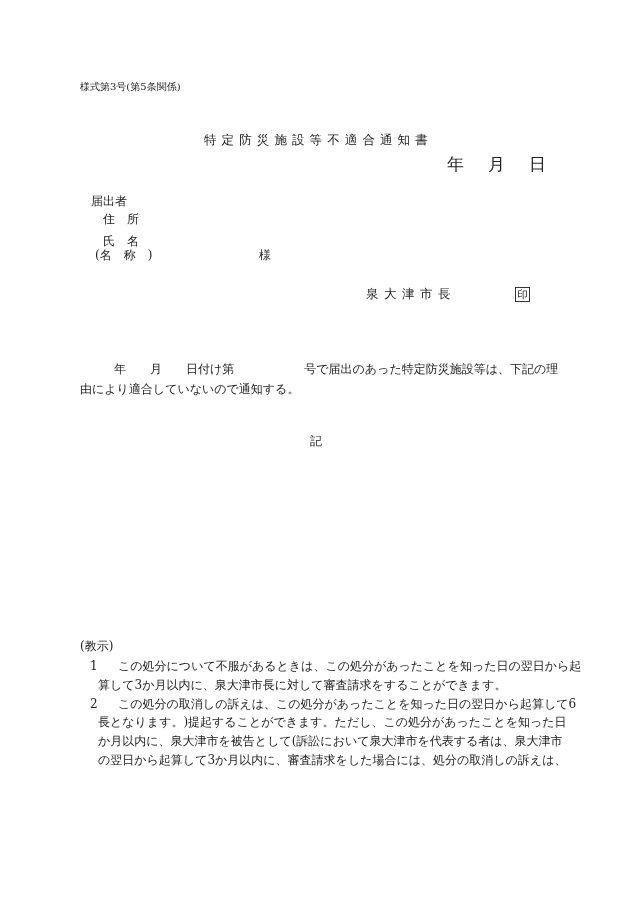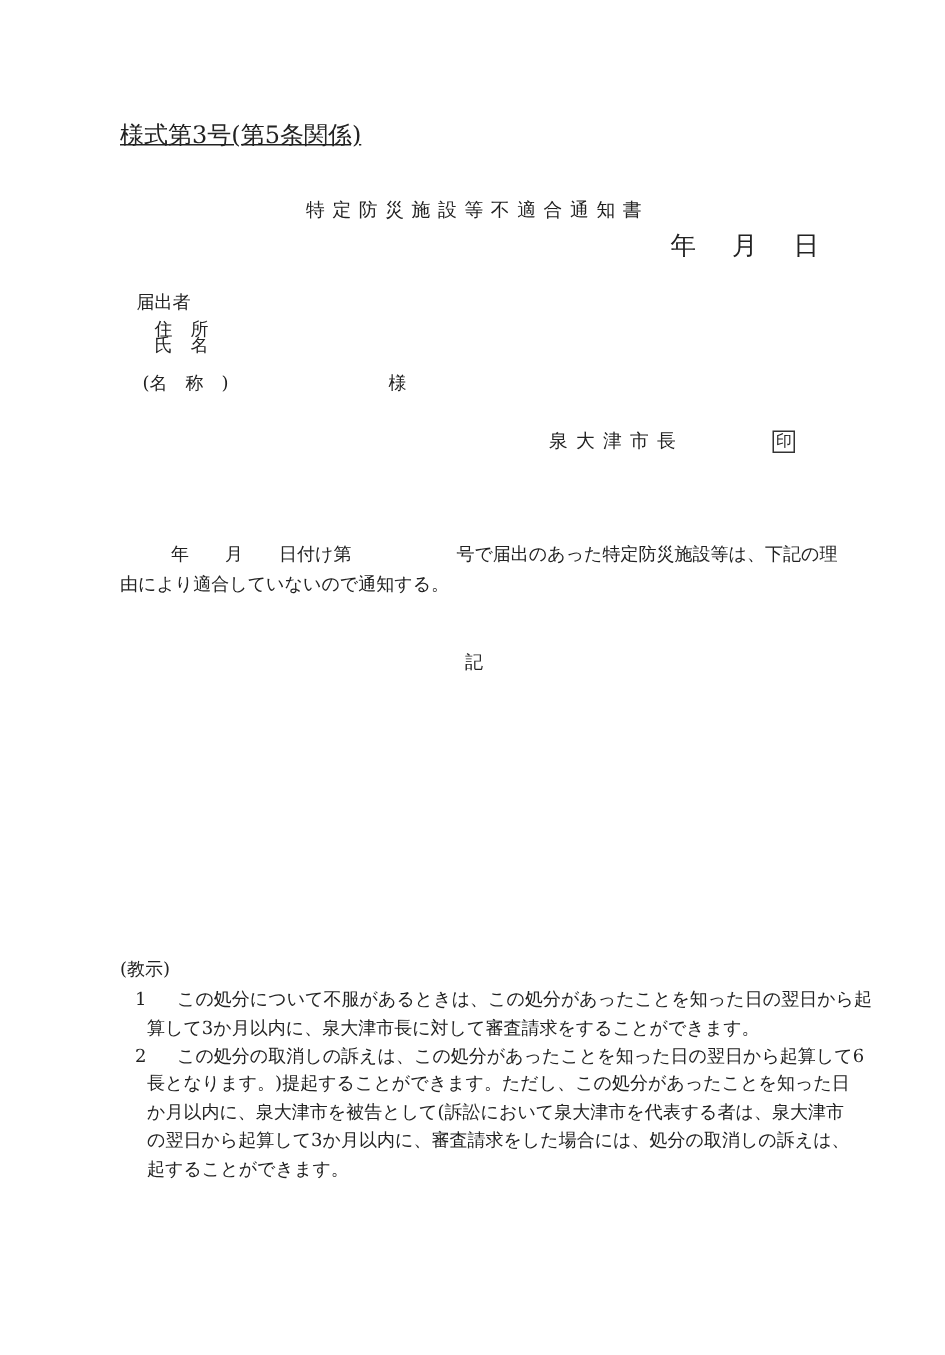--- a/index.html
+++ b/index.html
@@ -10,29 +10,29 @@
   body {
     width: 630px;
     height: 903px;
     position: relative;
     overflow: hidden;
     font-family: "DejaVu Serif", "Liberation Serif", serif;
     color: #222222;
     font-size: 12px;
   }
   .abs { position: absolute; white-space: nowrap; line-height: 1; }
-  .form-number { left: 80px; top: 82px; font-size: 16px; text-decoration: underline; }
+  .form-number { left: 80px; top: 82px; font-size: 10px; }
   .doc-title { left: 204px; top: 120px; font-size: 12.5px; letter-spacing: 5.1px; margin-top: 14px; }
   .date-line { left: 447px; top: 156px; font-size: 17px; }
   .date-line span { display: inline-block; }
   .date-line .gap1 { width: 24px; }
   .date-line .gap2 { width: 24px; }
   .notifier-label { left: 91px; top: 195px; }
   .addr-label { left: 103px; top: 213px; letter-spacing: 12px; }
-  .name-label { left: 103px; top: 224px; letter-spacing: 12px; }
+  .name-label { left: 103px; top: 235px; letter-spacing: 12px; }
   .corp-label { left: 95px; top: 249px; }
   .corp-label .inner { letter-spacing: 12px; }
   .sama { left: 259px; top: 249px; }
   .mayor { left: 366px; top: 288px; letter-spacing: 5.5px; font-size: 12.5px; }
   .seal {
     left: 515px; top: 287px;
     width: 13px; height: 13px;
     border: 1px solid #333;
     font-size: 10.5px;
     line-height: 13px;
@@ -104,17 +104,16 @@
       <span class="num">1</span>
       <span class="line first">この処分について不服があるときは、この処分があったことを知った日の翌日から起</span>
       <span class="line cont">算して3か月以内に、泉大津市長に対して審査請求をすることができます。</span>
     </div>
     <div class="kyoji-item">
       <span class="num">2</span>
       <span class="line first">この処分の取消しの訴えは、この処分があったことを知った日の翌日から起算して6</span>
       <span class="line cont">長となります。)提起することができます。ただし、この処分があったことを知った日</span>
       <span class="line cont">か月以内に、泉大津市を被告として(訴訟において泉大津市を代表する者は、泉大津市</span>
       <span class="line cont">の翌日から起算して3か月以内に、審査請求をした場合には、処分の取消しの訴えは、</span>
-      <span class="line cont">起することができます。</span>
     </div>
   </div>
 
 </div>
 
 </body></html>

